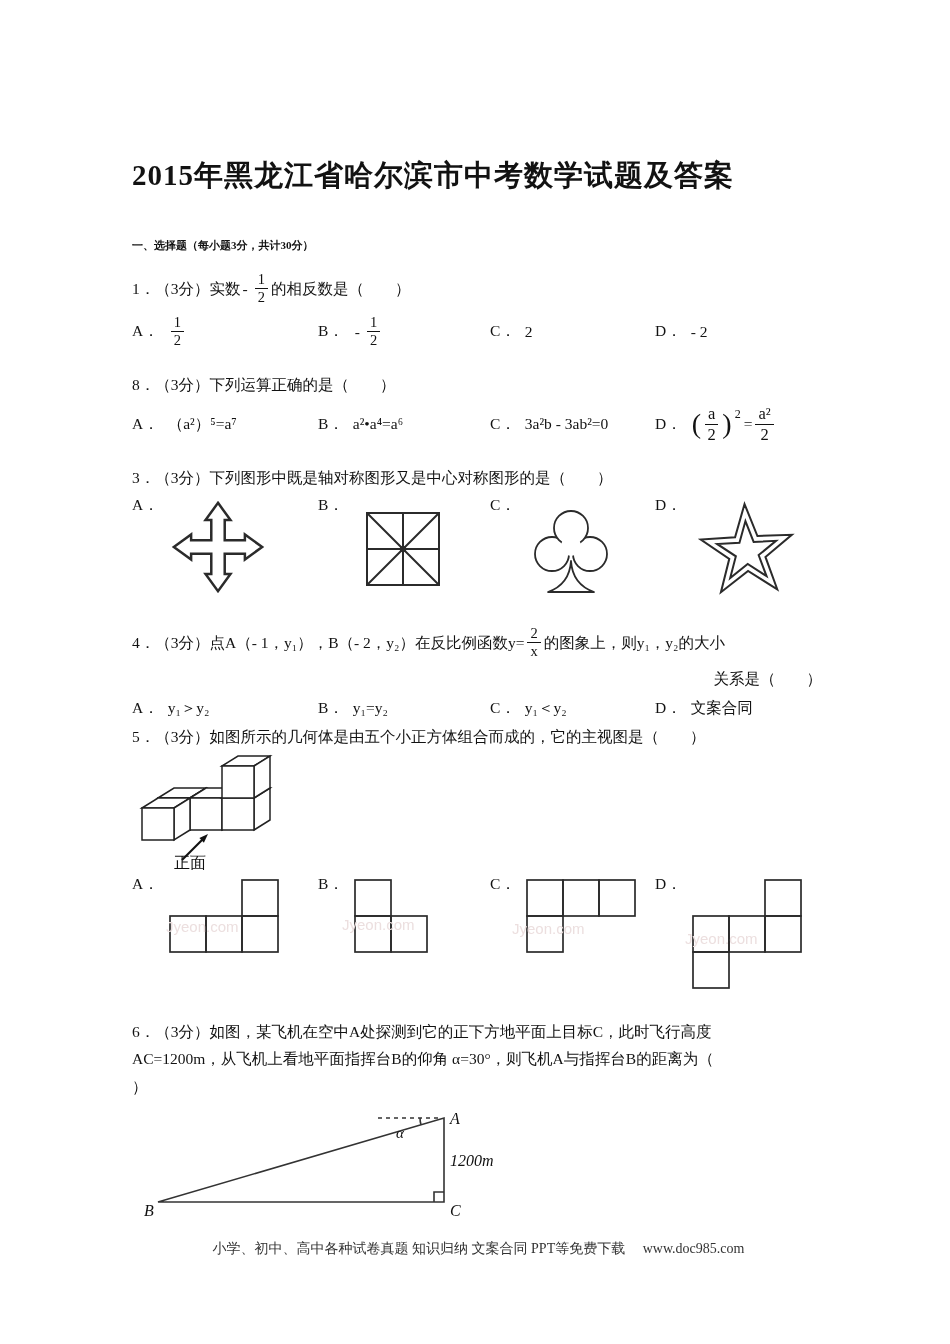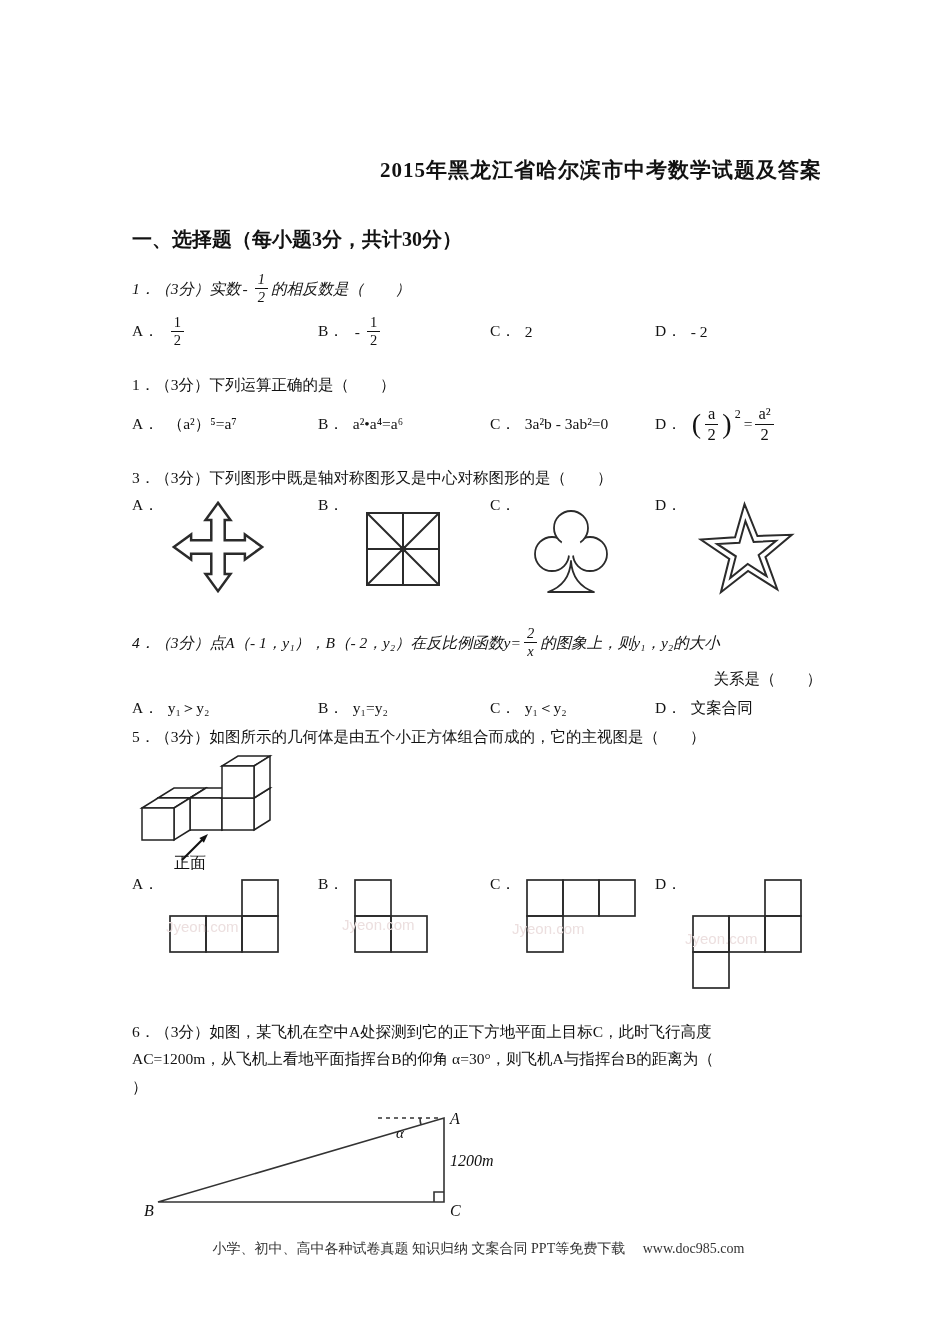--- a/index.html
+++ b/index.html
@@ -1,22 +1,22 @@
 <!DOCTYPE html>
 <html><head>
 <meta charset="utf-8">
 <style>
   html,body{margin:0;padding:0;background:#ffffff;}
   .page{width:950px;height:1344px;margin:0 auto;background:#fff;box-sizing:border-box;
         padding:156px 128px 0 132px;font-family:"Liberation Serif","DejaVu Serif",serif;
         color:#121212;font-size:15.5px;position:relative;overflow:hidden;}
-  .title{font-size:21px;font-weight:bold;text-align:right;margin:0;letter-spacing:1px;font-family:Liberation Serif, serif;}
-  .sec-heading{font-weight:bold;font-size:20px;margin-top:42px;}
+  .title{font-size:29px;font-weight:bold;text-align:left;margin:0;letter-spacing:1px;font-family:Liberation Serif, serif;}
+  .sec-heading{font-weight:bold;font-size:11px;margin-top:42px;}
   .stem{margin-top:20px;line-height:27px;}
-  .frac-line{display:flex;align-items:center;flex-wrap:nowrap;font-style:italic;}
+  .frac-line{display:flex;align-items:center;flex-wrap:nowrap;}
   .frac{display:inline-flex;flex-direction:column;align-items:center;margin:0 3px;
         font-size:14.5px;line-height:1.18;text-align:center;}
   .frac .num{border-bottom:1.4px solid #121212;padding:0 3px;display:block;}
   .frac .den{display:block;}
   .opts{display:grid;grid-template-columns:186px 172px 165px auto;margin-top:10px;}
   .opt{display:flex;align-items:center;}
   .opt-top{align-items:flex-start;}
   .olabel{margin-right:9px;white-space:nowrap;}
   .mi{margin:0 4px 0 2px;}
   .bigp{font-size:28px;line-height:1;font-weight:400;margin:0 1px;}
@@ -74,21 +74,21 @@
         <span>2</span>
       </div>
       <div class="opt">
         <span class="olabel">D．</span>
         <span>- 2</span>
       </div>
     </div>
   </div>
 
   <div>
-    <div class="stem" style="margin-top:22px;">1．（3分）下列运算正确的是（　　）</div>
+    <div class="stem" style="margin-top:22px;">8．（3分）下列运算正确的是（　　）</div>
     <div class="opts" style="margin-top:6px;">
       <div class="opt">
         <span class="olabel">A．</span>
         <span>（a²）⁵=a⁷</span>
       </div>
       <div class="opt">
         <span class="olabel">B．</span>
         <span>a²•a⁴=a⁶</span>
       </div>
       <div class="opt">

